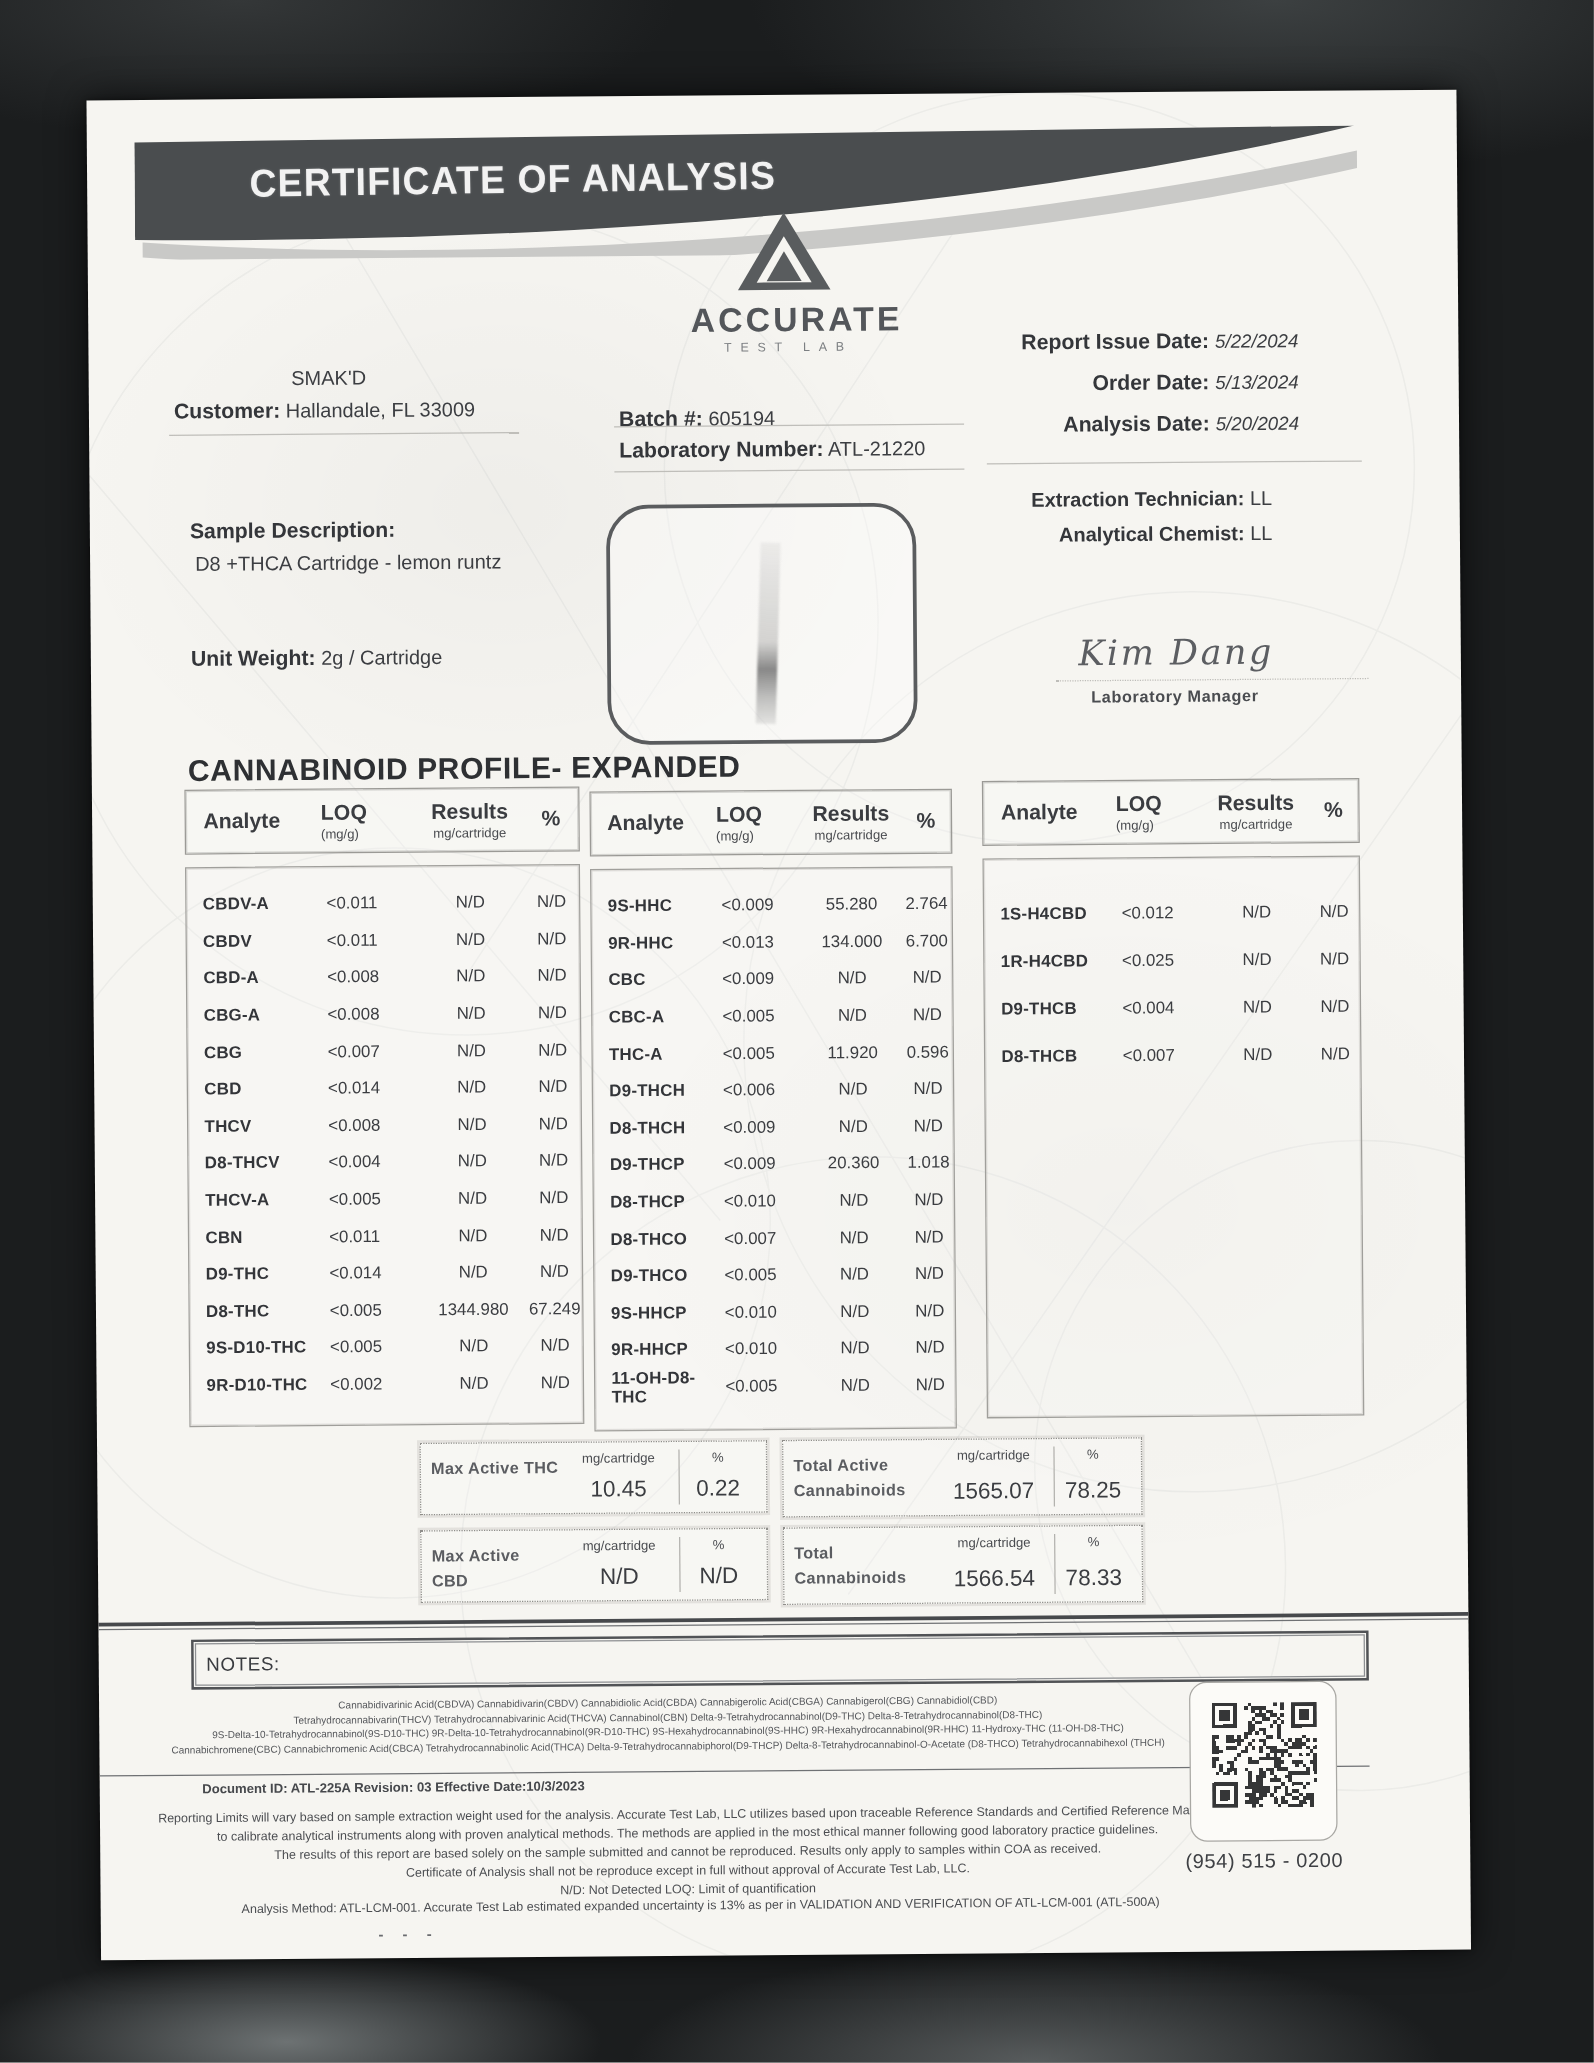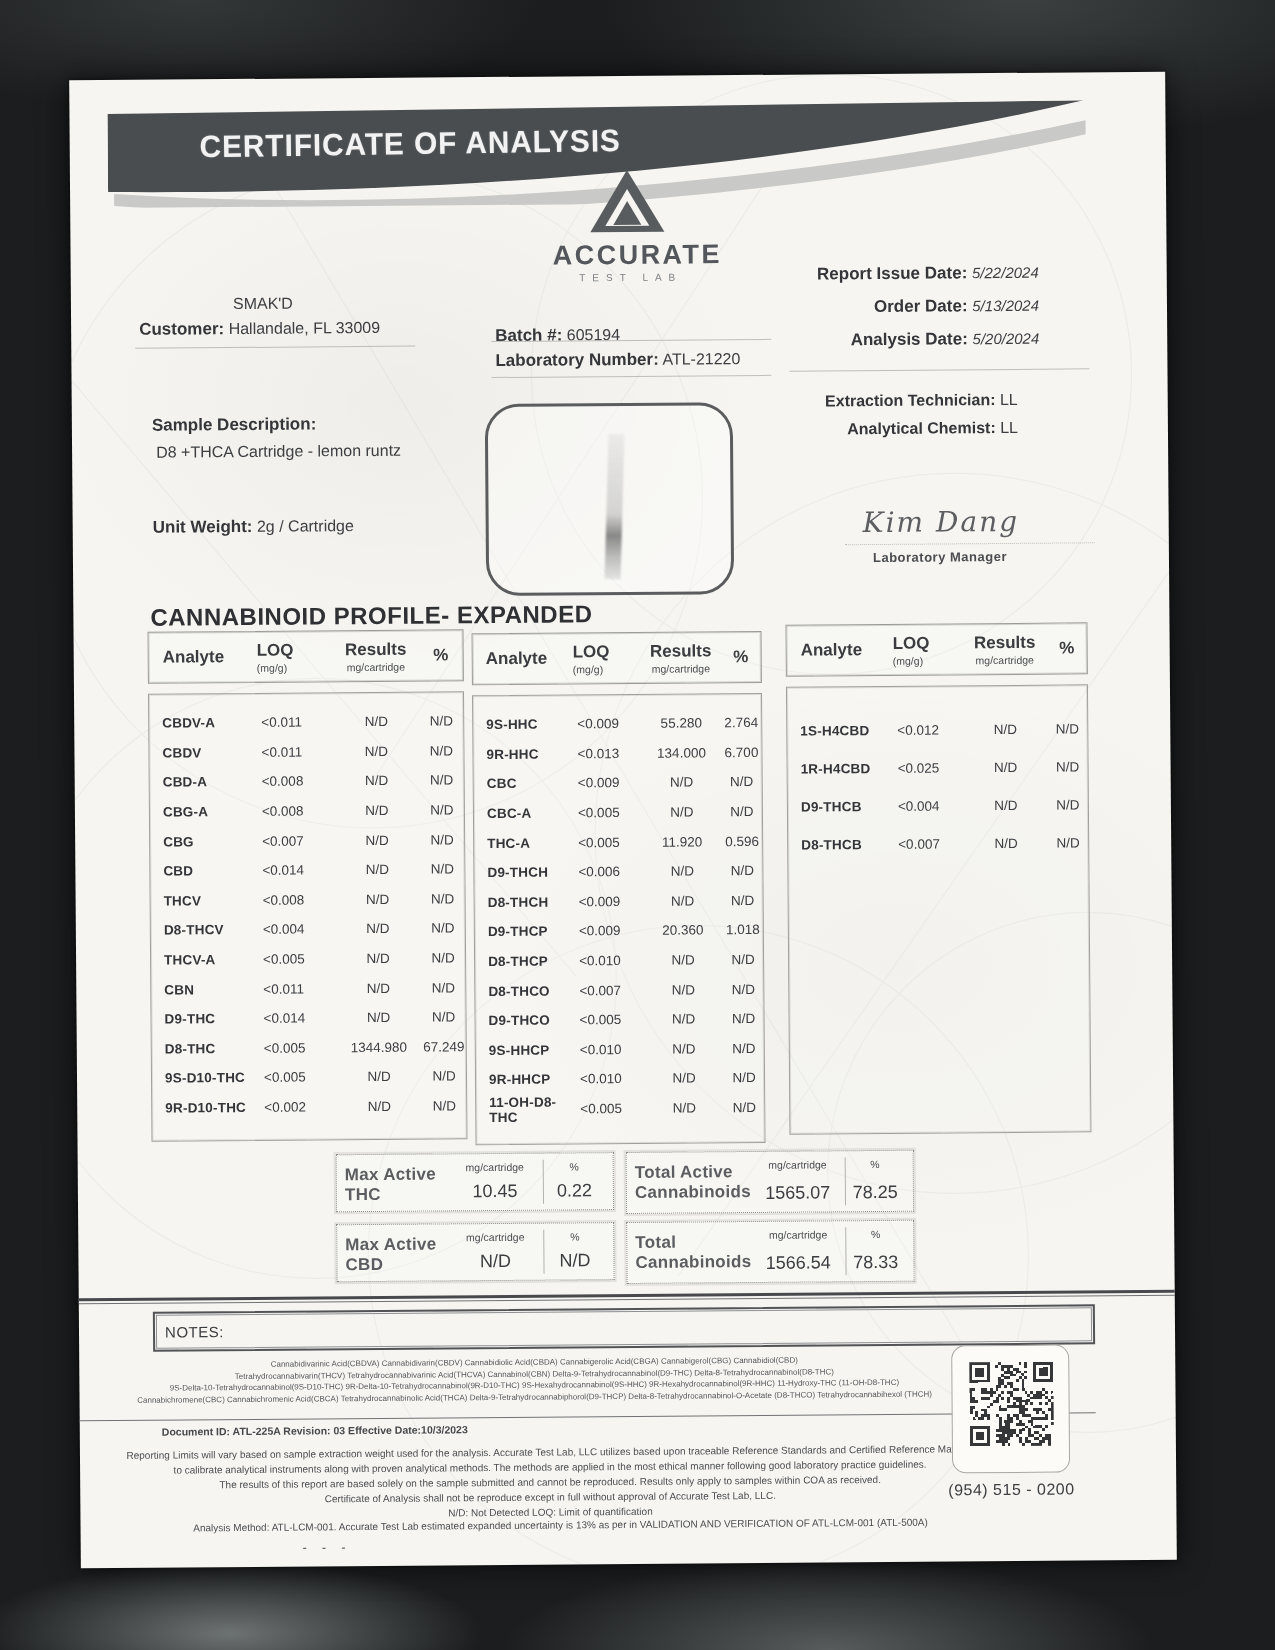--- a/index.html
+++ b/index.html
@@ -83,21 +83,21 @@
   .tbody td:nth-child(2){ padding-left:4px; }
   .tbody td:nth-child(3){ text-align:center; }
   .tbody td:nth-child(4){ text-align:center; }
   .t3 .tbody td { height:38px; }
 
   
   .sumbox {
     position:absolute; border:1px dotted #8f8e8a; box-shadow:0 0 0 2px rgba(170,169,165,0.25);
     display:flex; align-items:stretch; background:rgba(255,255,255,0.2); padding:6px 8px;
   }
-  .sum-label { flex:1; font-size:17px; font-weight:700; color:#5b5d61; line-height:20px; padding-top:4px; letter-spacing:0.3px; }
+  .sum-label { flex:1; font-size:13px; font-weight:700; color:#5b5d61; line-height:20px; padding-top:4px; letter-spacing:0.3px; }
   .sum-col { width:96px; text-align:center; display:flex; flex-direction:column; justify-content:space-between; padding:1px 0 2px; }
   .sum-col.pct { width:62px; border-left:1px solid #b3b2ae; }
   .sum-unit { font-size:10.5px; color:#4a4c50; }
   .sum-val { font-size:18px; color:#3b3d41; }
 
   .double-rule { position:absolute; left:0; width:100%; height:6px; border-top:3px solid #47494c; border-bottom:1px solid #6f7174; }
 
   
   .notes-box { position:absolute; left:74px; top:1232px; width:942px; height:40px; border:2px solid #515356; box-shadow:inset 0 0 0 1px #f6f5f1, inset 0 0 0 2px #8d8f92; display:flex; align-items:center; }
   .notes-title { font-size:15px; color:#3a3c40; padding-left:10px; letter-spacing:0.5px; }

